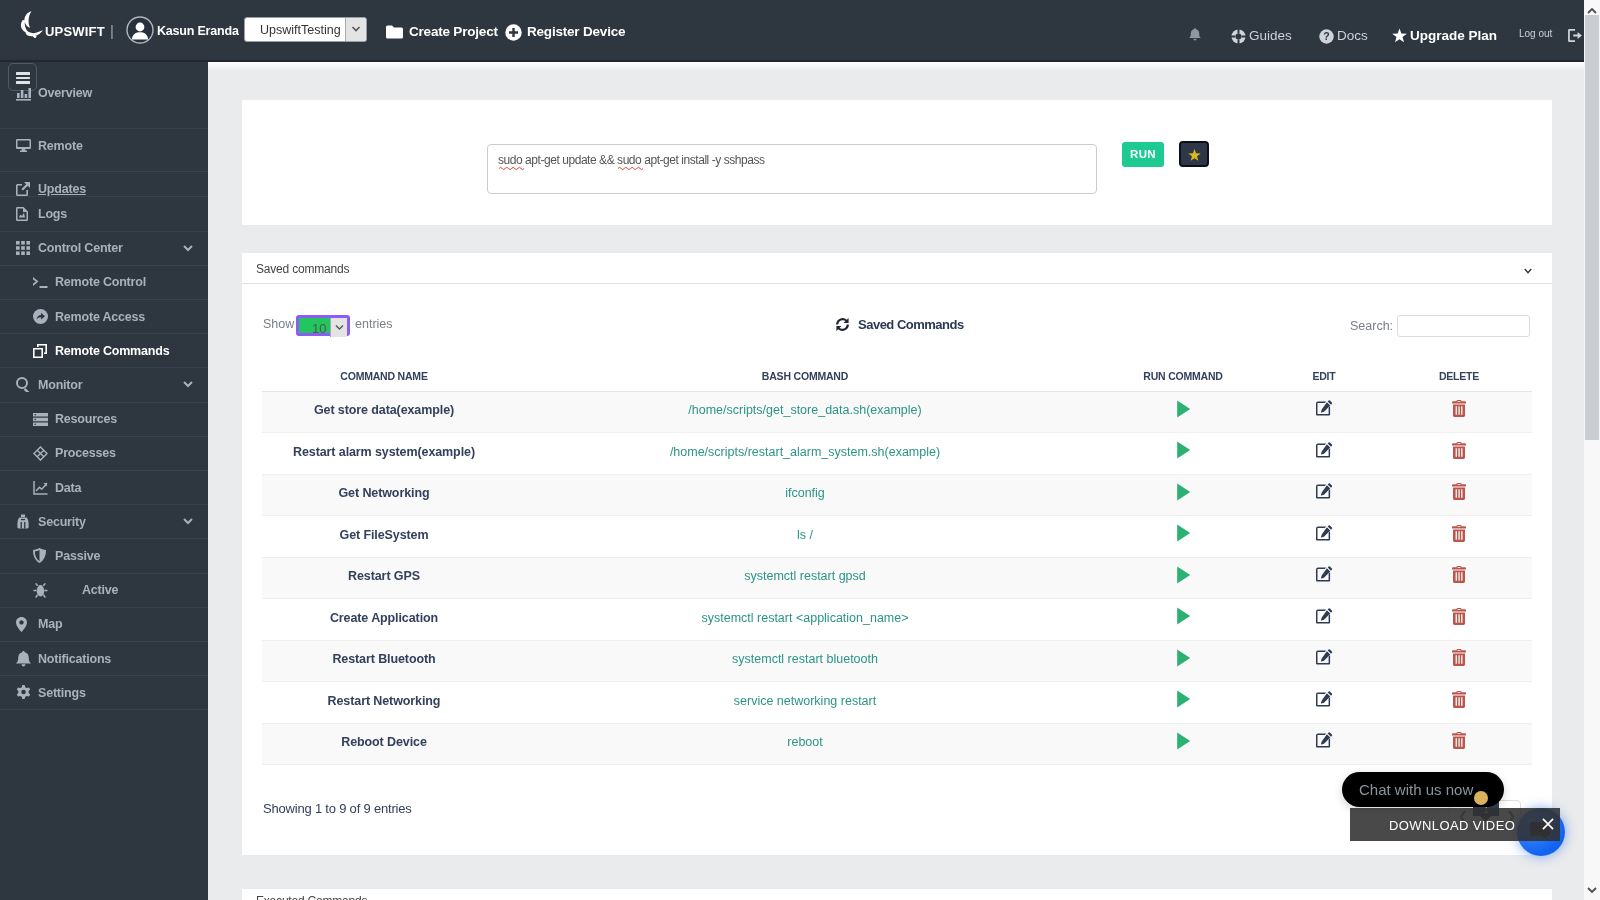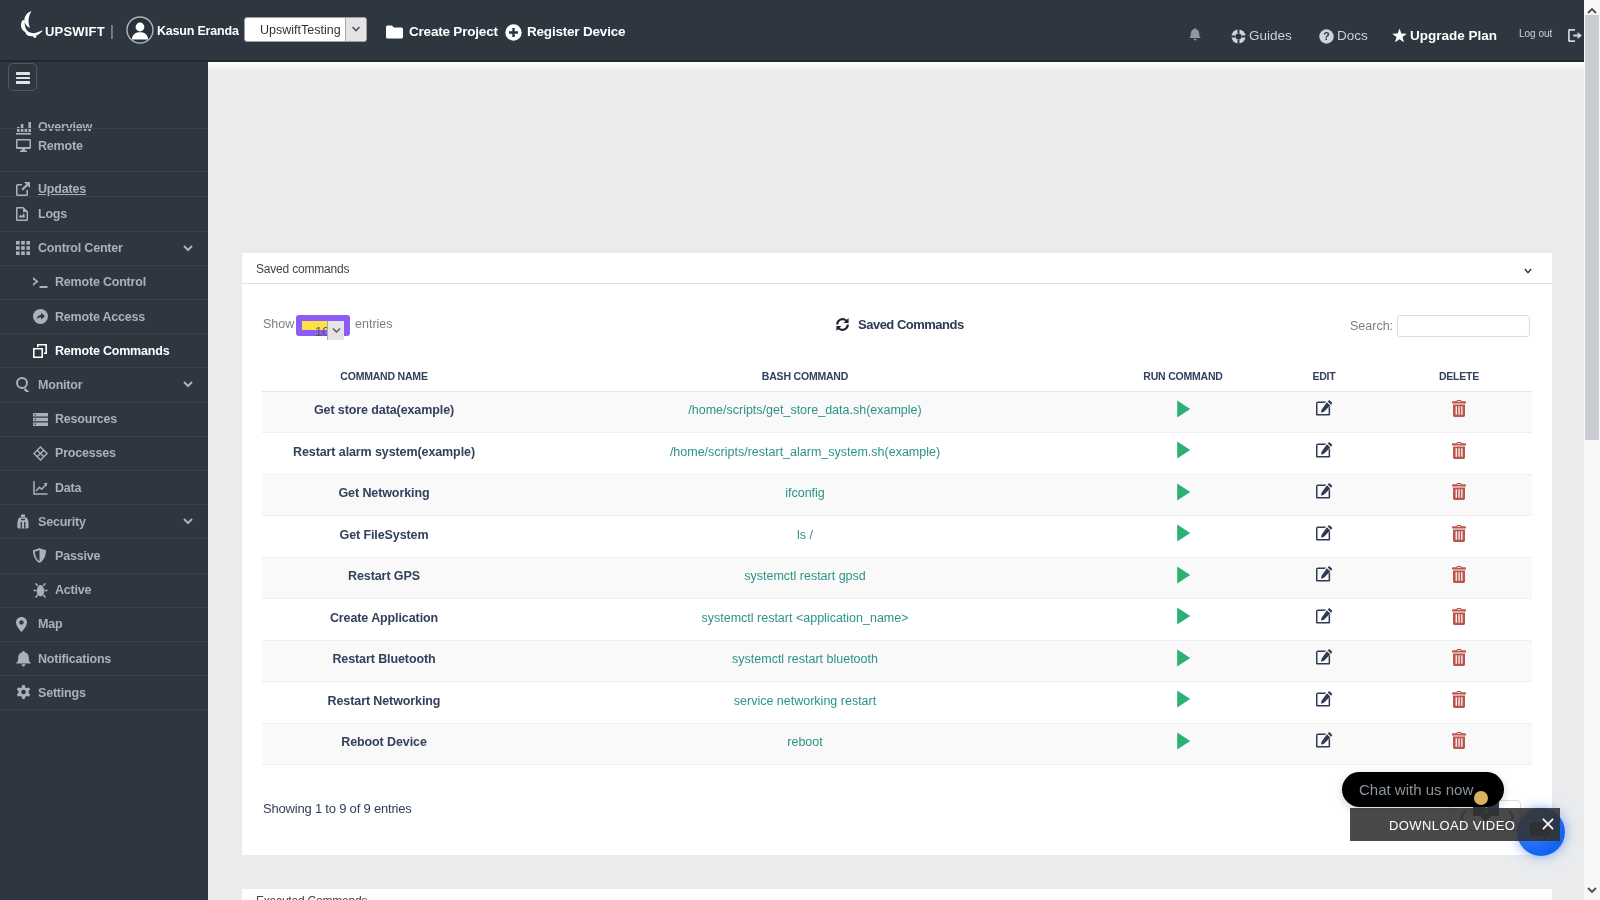--- a/index.html
+++ b/index.html
@@ -106,21 +106,21 @@
     <path d="M6 6.4 L11 6.4 L11 3.6 L16 7.5 L11 11.4 L11 8.6 L6 8.6 Z" fill="#cfd4da"></path>
   </svg>
 </div>
 
 <div id="sidebar">
   <div id="hamburger">
       <div style="top:8px"></div>
       <div style="top:12.6px"></div>
       <div style="top:17.2px"></div>
     </div>
-  <div class="mi l1" style="top:50px;border-top:none;">
+  <div class="mi l1" style="top:16px;border-top:none;">
     <svg class="ic" width="16" height="15" viewBox="0 0 16 15">
         <g fill="#a9b1bd">
           <rect x="0" y="13" width="15" height="1.6"></rect>
           <rect x="1" y="7" width="2.6" height="5"></rect>
           <rect x="4.8" y="4" width="2.6" height="8"></rect>
           <rect x="8.6" y="8" width="2.6" height="4"></rect>
           <rect x="12.4" y="2" width="2.6" height="10"></rect>
         </g>
       </svg>
     <span class="lbl">Overview</span>
@@ -238,21 +238,21 @@
     <svg class="chev" width="10" height="7" viewBox="0 0 10 7">
         <path d="M1 1 L5 5 L9 1" stroke="#a9b1bd" stroke-width="2" fill="none"></path>
       </svg>
   </div>
   <div class="mi l2" style="top:478.4px;">
     <svg class="ic" width="13" height="15" viewBox="0 0 13 15">
         <path d="M6.5 0 C8.5 1.2 10.5 1.8 13 2 C13 8 11 12.5 6.5 15 C2 12.5 0 8 0 2 C2.5 1.8 4.5 1.2 6.5 0 Z M6.5 2 C5 2.9 3.5 3.4 1.8 3.6 C2 8 3.5 11.3 6.5 13.2 Z" fill="#a9b1bd"></path>
       </svg>
     <span class="lbl">Passive</span>
   </div>
-  <div class="mi l2" style="top:512.6px;">
+  <div class="mi l2" style="top:512.6px;padding-left:27px;">
     <svg class="ic" width="15" height="15" viewBox="0 0 15 15">
         <g stroke="#a9b1bd" stroke-width="1.4" fill="none">
           <path d="M4.5 3 Q4 1 2.5 .5 M10.5 3 Q11 1 12.5 .5 M3.5 7.5 L.5 7.5 M11.5 7.5 L14.5 7.5 M4.5 11.5 Q4 13.5 2.5 14.5 M10.5 11.5 Q11 13.5 12.5 14.5"></path>
         </g>
         <ellipse cx="7.5" cy="8" rx="3.8" ry="5.4" fill="#a9b1bd"></ellipse>
         <path d="M5 3.2 Q7.5 1 10 3.2 L7.5 4.8 Z" fill="#a9b1bd"></path>
       </svg>
     <span class="lbl">Active</span>
   </div>
   <div class="mi l1" style="top:546.8px;">
@@ -271,30 +271,47 @@
     <svg class="ic" width="15" height="15" viewBox="0 0 15 15">
         <path d="M6.3 0 L8.7 0 L9.2 2.2 A5.6 5.6 0 0 1 10.8 3.1 L13 2.4 L14.2 4.5 L12.6 6 A5.6 5.6 0 0 1 12.6 7.9 L14.2 9.5 L13 11.6 L10.8 10.9 A5.6 5.6 0 0 1 9.2 11.8 L8.7 14 L6.3 14 L5.8 11.8 A5.6 5.6 0 0 1 4.2 10.9 L2 11.6 L.8 9.5 L2.4 7.9 A5.6 5.6 0 0 1 2.4 6 L.8 4.5 L2 2.4 L4.2 3.1 A5.6 5.6 0 0 1 5.8 2.2 Z M7.5 4.7 A2.3 2.3 0 1 0 7.5 9.3 A2.3 2.3 0 1 0 7.5 4.7 Z" fill="#a9b1bd"></path>
       </svg>
     <span class="lbl">Settings</span>
   </div>
   <div class="abs" style="top:649.4px;left:0;width:208px;border-top:1px solid #39414c;"></div>
 </div>
 
 <div id="main">
 
+  <div class="card" style="top:38px;height:125px;">
+    <div class="abs" style="left:245px;top:44px;width:610px;height:50px;border:1px solid #ccc;border-radius:4px;background:#fff;">
+      <div class="abs" style="left:10px;top:8px;font-size:12px;letter-spacing:-0.45px;color:#555;"><span id="s1">sudo</span> apt-get update &amp;&amp; <span id="s2">sudo</span> apt-get install -y sshpass</div>
+      <svg class="abs" style="left:11px;top:21px" width="25" height="4" viewBox="0 0 27 4">
+          <path d="M0 2.5 q1.7 -2.5 3.4 0 t3.4 0 t3.4 0 t3.4 0 t3.4 0 t3.4 0 t3.4 0 t3.4 0" stroke="#e0321f" stroke-width="1" fill="none"></path>
+        </svg>
+      <svg class="abs" style="left:130px;top:21px" width="25" height="4" viewBox="0 0 27 4">
+          <path d="M0 2.5 q1.7 -2.5 3.4 0 t3.4 0 t3.4 0 t3.4 0 t3.4 0 t3.4 0 t3.4 0 t3.4 0" stroke="#e0321f" stroke-width="1" fill="none"></path>
+        </svg>
+    </div>
+    <div class="abs" style="left:880px;top:42px;width:42px;height:25px;background:#1dca92;border-radius:3px;color:#fff;font-size:11.5px;font-weight:bold;text-align:center;line-height:25px;letter-spacing:0.3px;">RUN</div>
+    <div class="abs" style="left:937px;top:41px;width:30px;height:26px;background:#2e3748;border:2px solid #0d1117;border-radius:4px;">
+      <svg style="position:absolute;left:6.5px;top:6px" width="13" height="12" viewBox="0 0 18 17">
+          <path d="M9 0 L11.2 6 L17.8 6.3 L12.6 10.3 L14.4 16.6 L9 13 L3.6 16.6 L5.4 10.3 L0.2 6.3 L6.8 6 Z" fill="#d9ba1e"></path>
+        </svg>
+    </div>
+  </div>
 
   <div class="card" style="top:190.6px;height:602px;">
     <div class="abs" style="left:0;top:0;width:1310px;height:31px;border-bottom:1px solid #e0e0e0;">
       <div class="abs" style="left:14px;top:9px;font-size:12px;letter-spacing:-0.2px;color:#444;">Saved commands</div>
       <svg class="abs" style="right:20px;top:15px" width="8" height="6" viewBox="0 0 8 6">
           <path d="M0.8 1 L4 4.6 L7.2 1" stroke="#333" stroke-width="1.4" fill="none"></path>
         </svg>
     </div>
     <div class="ctl" style="left:21px;top:64px;">Show</div>
-    <div class="abs" style="left:54px;top:62.5px;width:54px;height:21px;border:6px solid #8b5cf6;border-radius:3px;background:#fde047;">
+    <div class="abs" style="left:54px;top:62.5px;width:54px;height:21px;border:3px solid #8b5cf6;border-radius:3px;background:#22c55e;">
       <div class="abs" style="left:13px;top:3px;font-size:13px;color:#555;">10</div>
       <div class="abs" style="right:0;top:0;width:17px;height:19px;background:#e4e4e4;border-left:1px solid #aaa;">
         <svg style="position:absolute;left:4px;top:6px" width="9" height="7" viewBox="0 0 9 7">
             <path d="M1 1.5 L4.5 5 L8 1.5" stroke="#555" stroke-width="1.4" fill="none"></path>
           </svg>
       </div>
     </div>
     <div class="ctl" style="left:113px;top:64px;">entries</div>
     <svg class="abs" style="left:594px;top:65px" width="13" height="13" viewBox="0 0 13 13">
       <path d="M6.5 2.3 A4.2 4.2 0 0 0 2.3 6.5 L0.1 6.5 A6.4 6.4 0 0 1 10.8 1.8 L12.6 0 L12.6 5 L7.6 5 L9.5 3.1 A4.2 4.2 0 0 0 6.5 2.3 Z" fill="#1d2430"></path>

